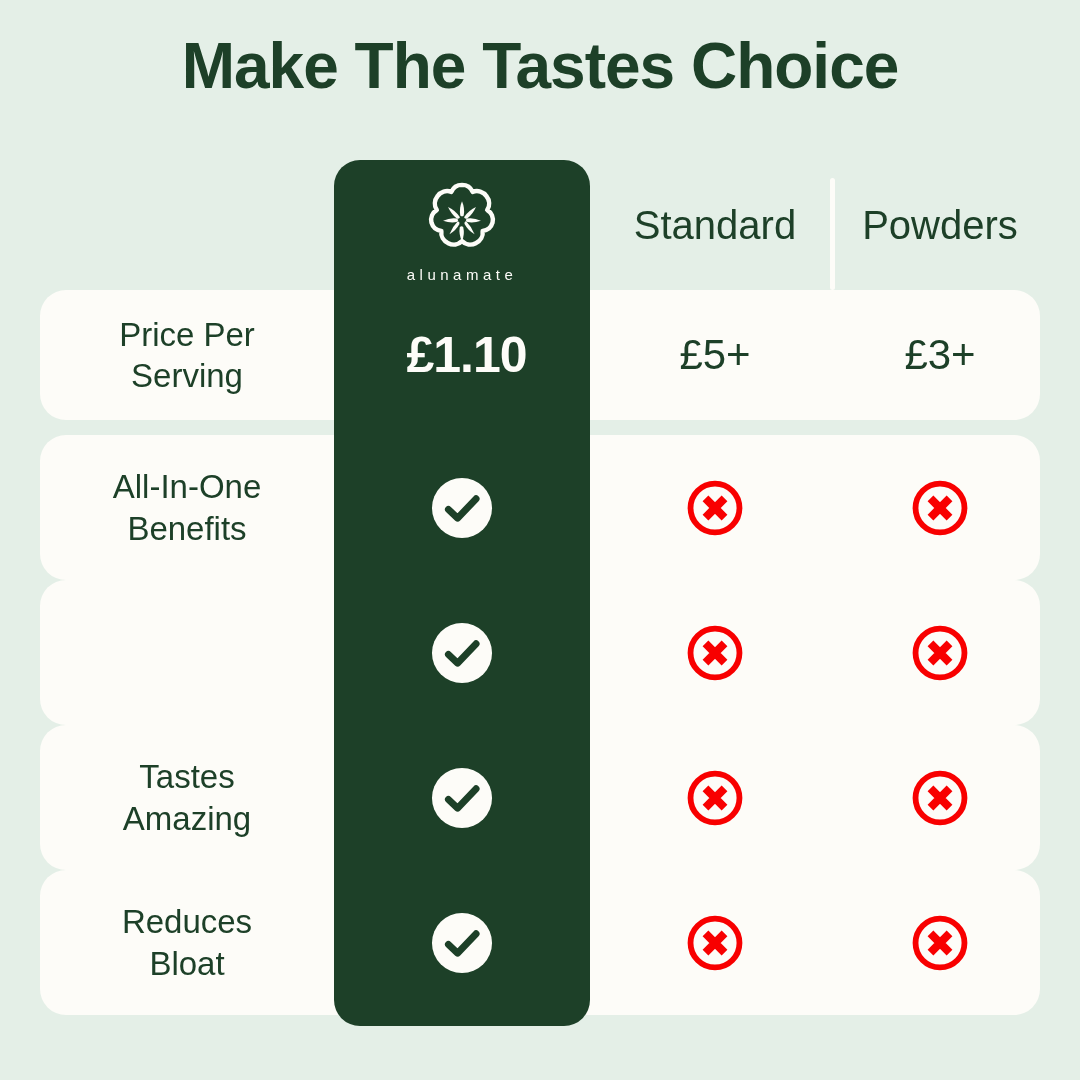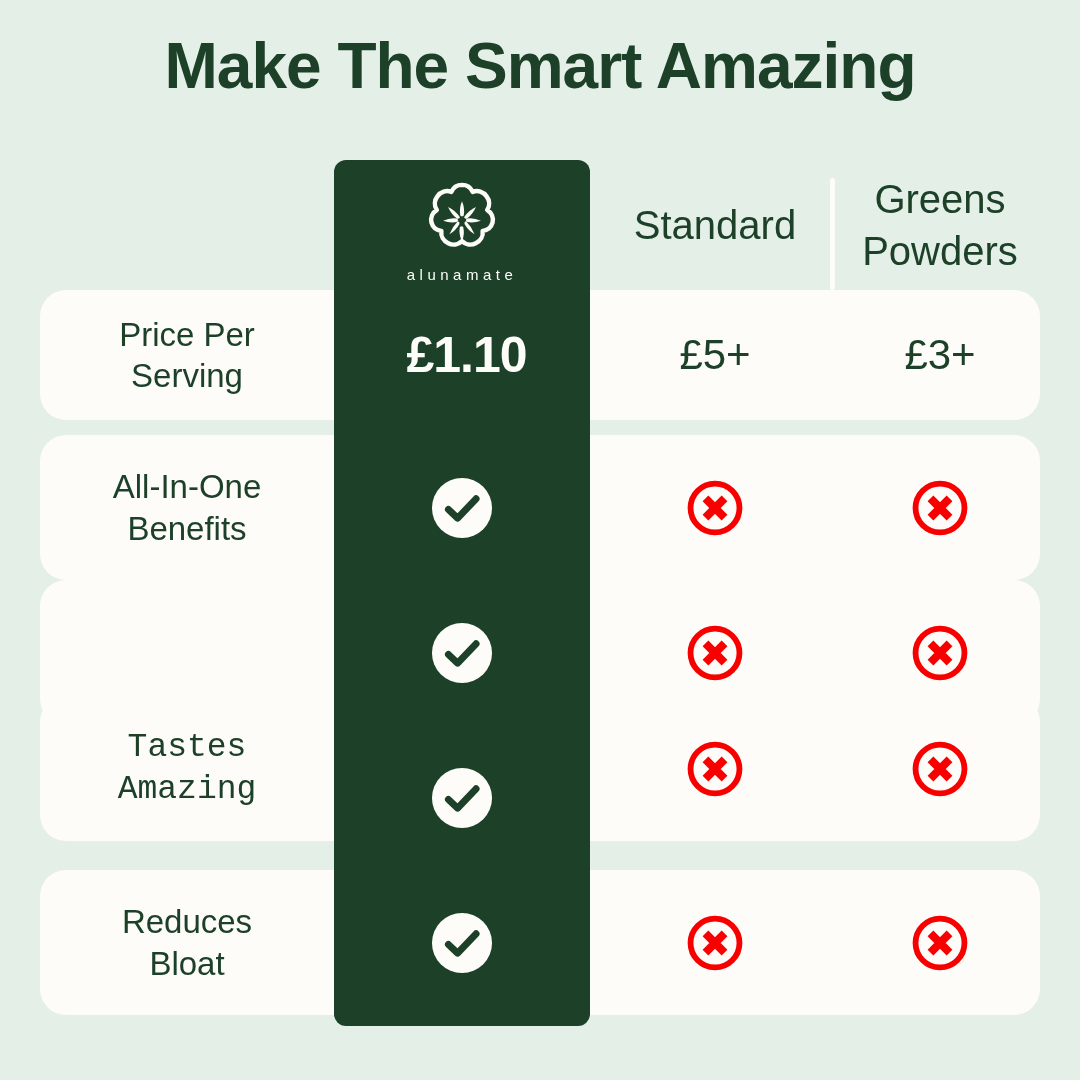--- a/index.html
+++ b/index.html
@@ -78,21 +78,21 @@
   }
 
   
   .brand-column {
     position: absolute;
     left: 294px;
     top: 0px;
     width: 256px;
     height: 866px;
     background: #1d4028;
-    border-radius: 12px;
+    border-radius: 26px;
     z-index: 5;
   }
 
   .brand-logo-area {
     position: absolute;
     top: 10px;
     left: 0;
     width: 256px;
     height: 120px;
     display: flex;
@@ -167,31 +167,30 @@
   .cell-standard { left: 550px; width: 250px; }
   .cell-greens   { left: 800px; width: 200px; }
 
   
   .icon-check { width: 62px; height: 62px; display: block; }
   .icon-cross { width: 58px; height: 58px; display: block; }
 </style>
 </head>
 <body>
 
-<div class="page-title">Make The Smart Amazing</div>
+<div class="page-title">Make The Tastes Choice</div>
 
 <div class="compare">
 
   <div class="header-row">
     <div class="head-cell head-standard">
       <span>Standard</span>
     </div>
     <div class="head-divider"></div>
     <div class="head-cell head-greens">
-      <span>Greens</span>
       <span>Powders</span>
     </div>
   </div>
 
   <div class="brand-column">
     <div class="brand-logo-area">
       <svg class="brand-mark" viewBox="0 0 100 100">
         <path d="M50 8
                  a13.5 13.5 0 0 1 12.4 8.2
                  a13.5 13.5 0 0 1 16.1 5.0
@@ -294,21 +293,21 @@
       </svg>
     </div>
     <div class="cell cell-greens">
       <svg class="icon-cross" viewBox="0 0 64 64">
         <circle cx="32" cy="32" r="27" fill="none" stroke="#f80000" stroke-width="6.4"></circle>
         <path d="M21.5 21.5 L42.5 42.5 M42.5 21.5 L21.5 42.5" stroke="#f80000" stroke-width="9" stroke-linecap="butt"></path>
       </svg>
     </div>
   </div>
 
-  <div class="row-pill" style="top:536px;height:145px;font-family:Liberation Mono, monospace;">
+  <div class="row-pill" style="top:565px;height:145px;">
     <div class="row-label">
       <span>
         <span>Tastes</span><br>
         <span>Amazing</span>
       </span>
     </div>
     <div class="cell cell-standard">
       <svg class="icon-cross" viewBox="0 0 64 64">
         <circle cx="32" cy="32" r="27" fill="none" stroke="#f80000" stroke-width="6.4"></circle>
         <path d="M21.5 21.5 L42.5 42.5 M42.5 21.5 L21.5 42.5" stroke="#f80000" stroke-width="9" stroke-linecap="butt"></path>

